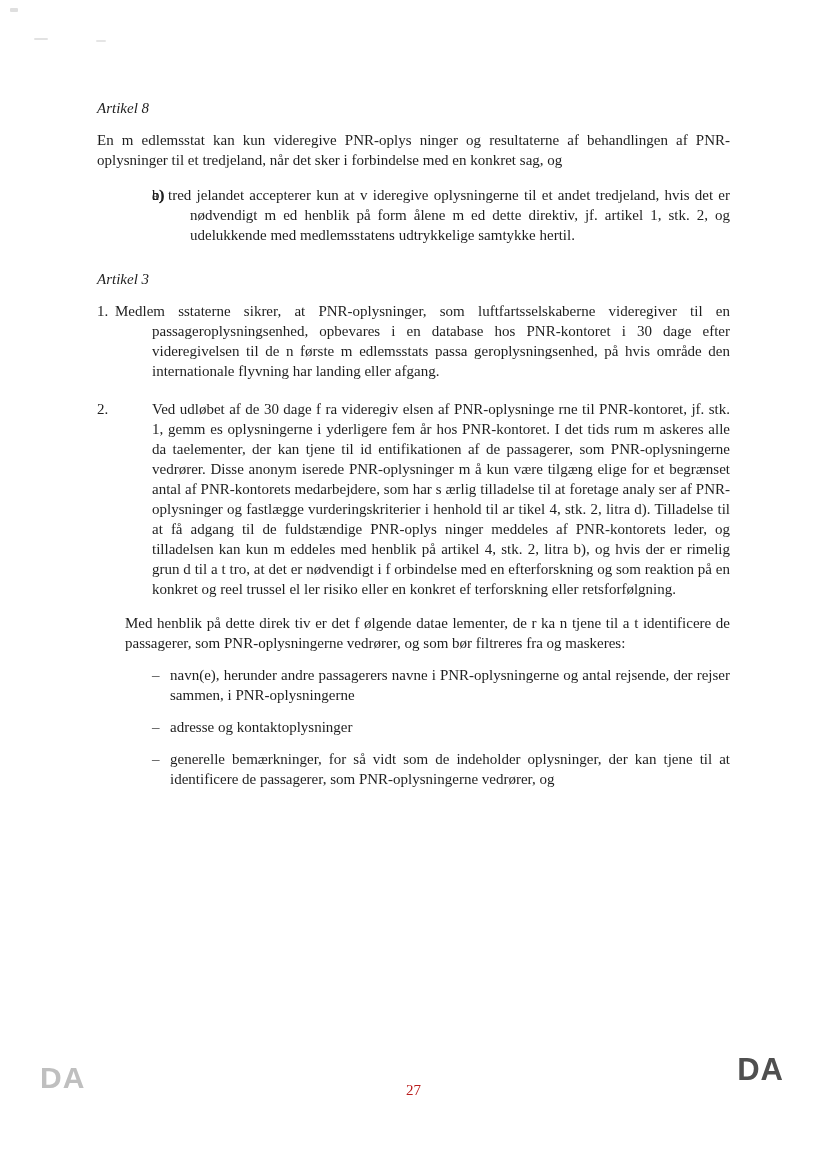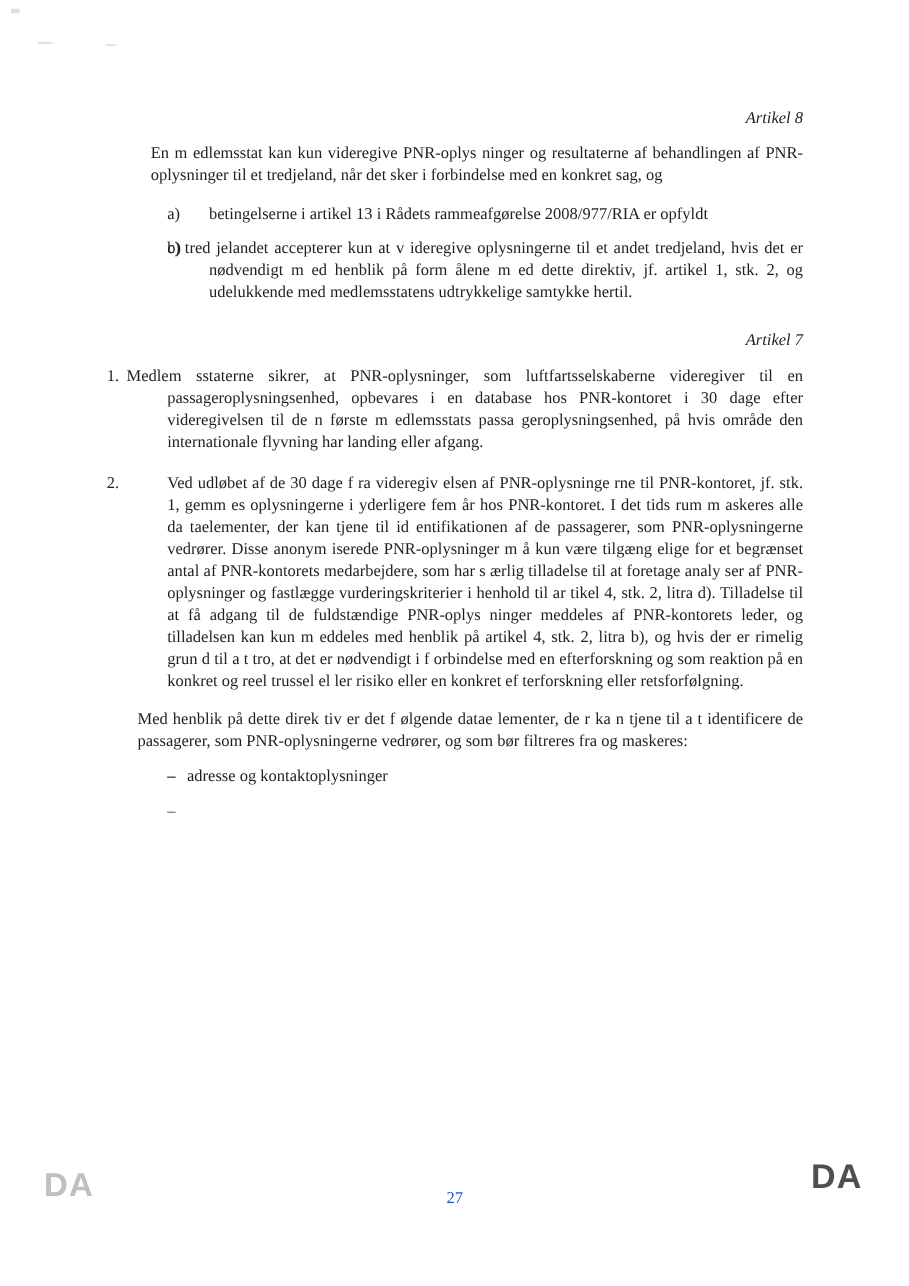--- a/index.html
+++ b/index.html
@@ -18,28 +18,28 @@
     overflow: hidden;
   }
 
   .content {
     position: absolute;
     left: 97px;
     top: 98px;
     width: 633px;
   }
 
-  .center { text-align: right; }
+  .center { text-align: left; }
   .italic { font-style: italic; }
   .bold   { font-weight: bold; }
   .justify { text-align: justify; }
 
   .article-title   { margin-bottom: 12px; }
   .article-heading { margin-bottom: 18px; }
-  .intro           { margin-bottom: 15px; margin-left: 40px; }
+  .intro           { margin-bottom: 15px; }
 
   .letter-item {
     position: relative;
     padding-left: 93px;
     margin-bottom: 11px;
     text-align: justify;
   }
   .letter-item .letter-label {
     position: absolute;
     left: 55px;
@@ -104,21 +104,21 @@
     color: #4f4f4f;
     letter-spacing: 1px;
   }
   .footer-page-number {
     position: absolute;
     left: 97px;
     width: 633px;
     top: 1080px;
     text-align: center;
     font-size: 15px;
-    color: #1d4ed8;
+    color: #b91c1c;
   }
 
   
   .scan-artifact-1 {
     position: absolute; left: 10px; top: 8px;
     width: 8px; height: 4px;
     background: #c4c4c4; opacity: .55; border-radius: 1px;
   }
   .scan-artifact-2 {
     position: absolute; left: 34px; top: 38px;
@@ -142,58 +142,59 @@
 
   <div class="content">
 
     <div class="article-title center italic">Artikel 8</div>
 
 
     <p class="intro justify">En m edlemsstat kan kun videregive PNR-oplys ninger og resultaterne af behandlingen af PNR-oplysninger til et tredjeland, når det sker i forbindelse med en konkret sag, og</p>
 
     <div class="letter-item item-a">
       <span class="letter-label">a)</span>
-      <span class="letter-text">betingelserne i artikel 13 i Rådets rammeafgørelse 2008/977/RIA er opfyldt</span>
     </div>
 
     <div class="letter-item item-b">
       <span class="letter-label">b)</span>
     </div>
 
     <div class="letter-item item-c">
       <span class="letter-label">c)</span>
       <span class="letter-text">tred jelandet accepterer kun at v ideregive oplysningerne til et andet tredjeland, hvis det er nødvendigt m ed henblik på form ålene m ed dette direktiv, jf. artikel 1, stk. 2, og udelukkende med medlemsstatens udtrykkelige samtykke hertil.</span>
     </div>
 
-    <div class="article-title center italic section-gap">Artikel 7</div>
+    <div class="article-title center italic section-gap">Artikel 3</div>
 
 
     <div class="num-item num-item-1">
       <span class="num-label">1.</span>
       <span class="num-text">Medlem sstaterne sikrer, at PNR-oplysninger, som luftfartsselskaberne videregiver til en passageroplysningsenhed, opbevares i en database hos PNR-kontoret i 30 dage efter videregivelsen til de n første m edlemsstats passa geroplysningsenhed, på hvis område den internationale flyvning har landing eller afgang.</span>
     </div>
 
     <div class="num-item num-item-2">
       <span class="num-label">2.</span>
       <span class="num-text">Ved udløbet af de 30 dage f ra videregiv elsen af PNR-oplysninge rne til PNR-kontoret, jf. stk. 1, gemm es oplysningerne i yderligere fem år hos PNR-kontoret. I det tids rum m askeres alle da taelementer, der kan tjene til id entifikationen af de passagerer, som PNR-oplysningerne vedrører. Disse anonym iserede PNR-oplysninger m å kun være tilgæng elige for et begrænset antal af PNR-kontorets medarbejdere, som har s ærlig tilladelse til at foretage analy ser af PNR-oplysninger og fastlægge vurderingskriterier i henhold til ar tikel 4, stk. 2, litra d). Tilladelse til at få adgang til de fuldstændige PNR-oplys ninger meddeles af PNR-kontorets leder, og tilladelsen kan kun m eddeles med henblik på artikel 4, stk. 2, litra b), og hvis der er rimelig grun d til a t tro, at det er nødvendigt i f orbindelse med en efterforskning og som reaktion på en konkret og reel trussel el ler risiko eller en konkret ef terforskning eller retsforfølgning.</span>
     </div>
 
     <p class="cont-para">Med henblik på dette direk tiv er det f ølgende datae lementer, de r ka n tjene til a t identificere de passagerer, som PNR-oplysningerne vedrører, og som bør filtreres fra og maskeres:</p>
 
     <div class="bullet-item">
       <span class="bullet-dash">–</span>
+      <span class="bullet-text">navn(e), herunder andre passagerers navne i PNR-oplysningerne og antal rejsende, der rejser sammen, i PNR-oplysningerne</span>
     </div>
 
     <div class="bullet-item">
       <span class="bullet-dash">–</span>
       <span class="bullet-text">adresse og kontaktoplysninger</span>
     </div>
 
     <div class="bullet-item">
       <span class="bullet-dash">–</span>
+      <span class="bullet-text">generelle bemærkninger, for så vidt som de indeholder oplysninger, der kan tjene til at identificere de passagerer, som PNR-oplysningerne vedrører, og</span>
     </div>
 
   </div>
 
   <div class="footer-da-left">DA</div>
 
   <div class="footer-page-number">27</div>
 
   <div class="footer-da-right">DA</div>
 

